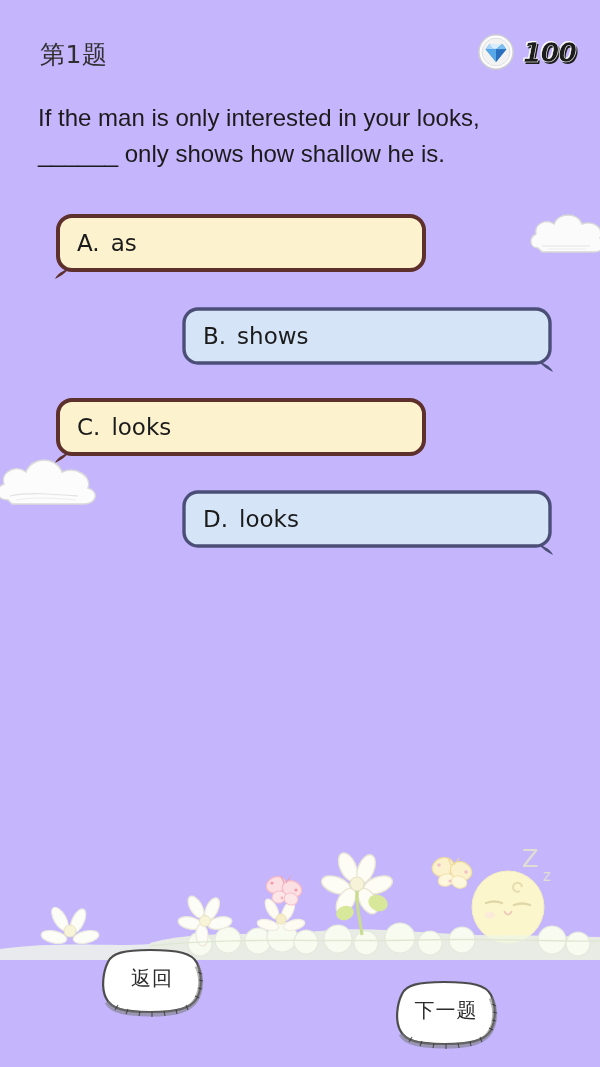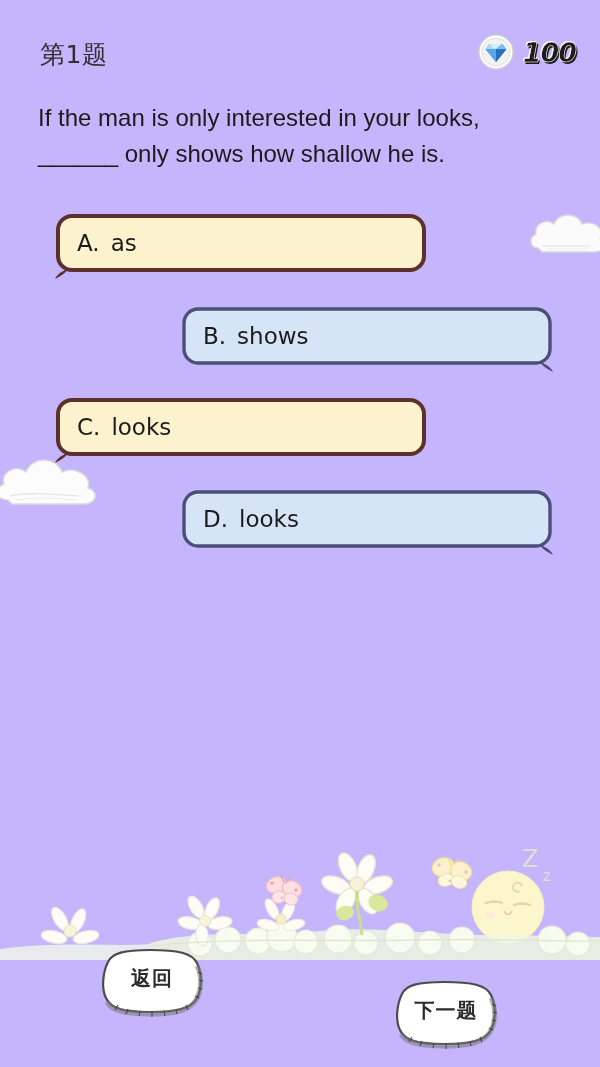--- a/index.html
+++ b/index.html
@@ -78,21 +78,20 @@
   .btn {
     position:absolute; width:108px; height:64px;
   }
   .btn svg { position:absolute; left:0; top:0; }
   .btn .btn-text {
     position:absolute; left:0; top:0; width:108px; height:60px;
     display:flex; align-items:center; justify-content:center;
     font-size:20px; color:#2b2b2b;
     font-family:"DejaVu Sans", sans-serif;
     letter-spacing:1px;
-    font-weight:bold;
   }
   .btn-back { left:98px; top:948px; }
   .btn-next { left:392px; top:980px; }
 </style>
 </head>
 <body>
 
 <div id="app">
 
   <div class="cloud" style="left:528px; top:200px;">

